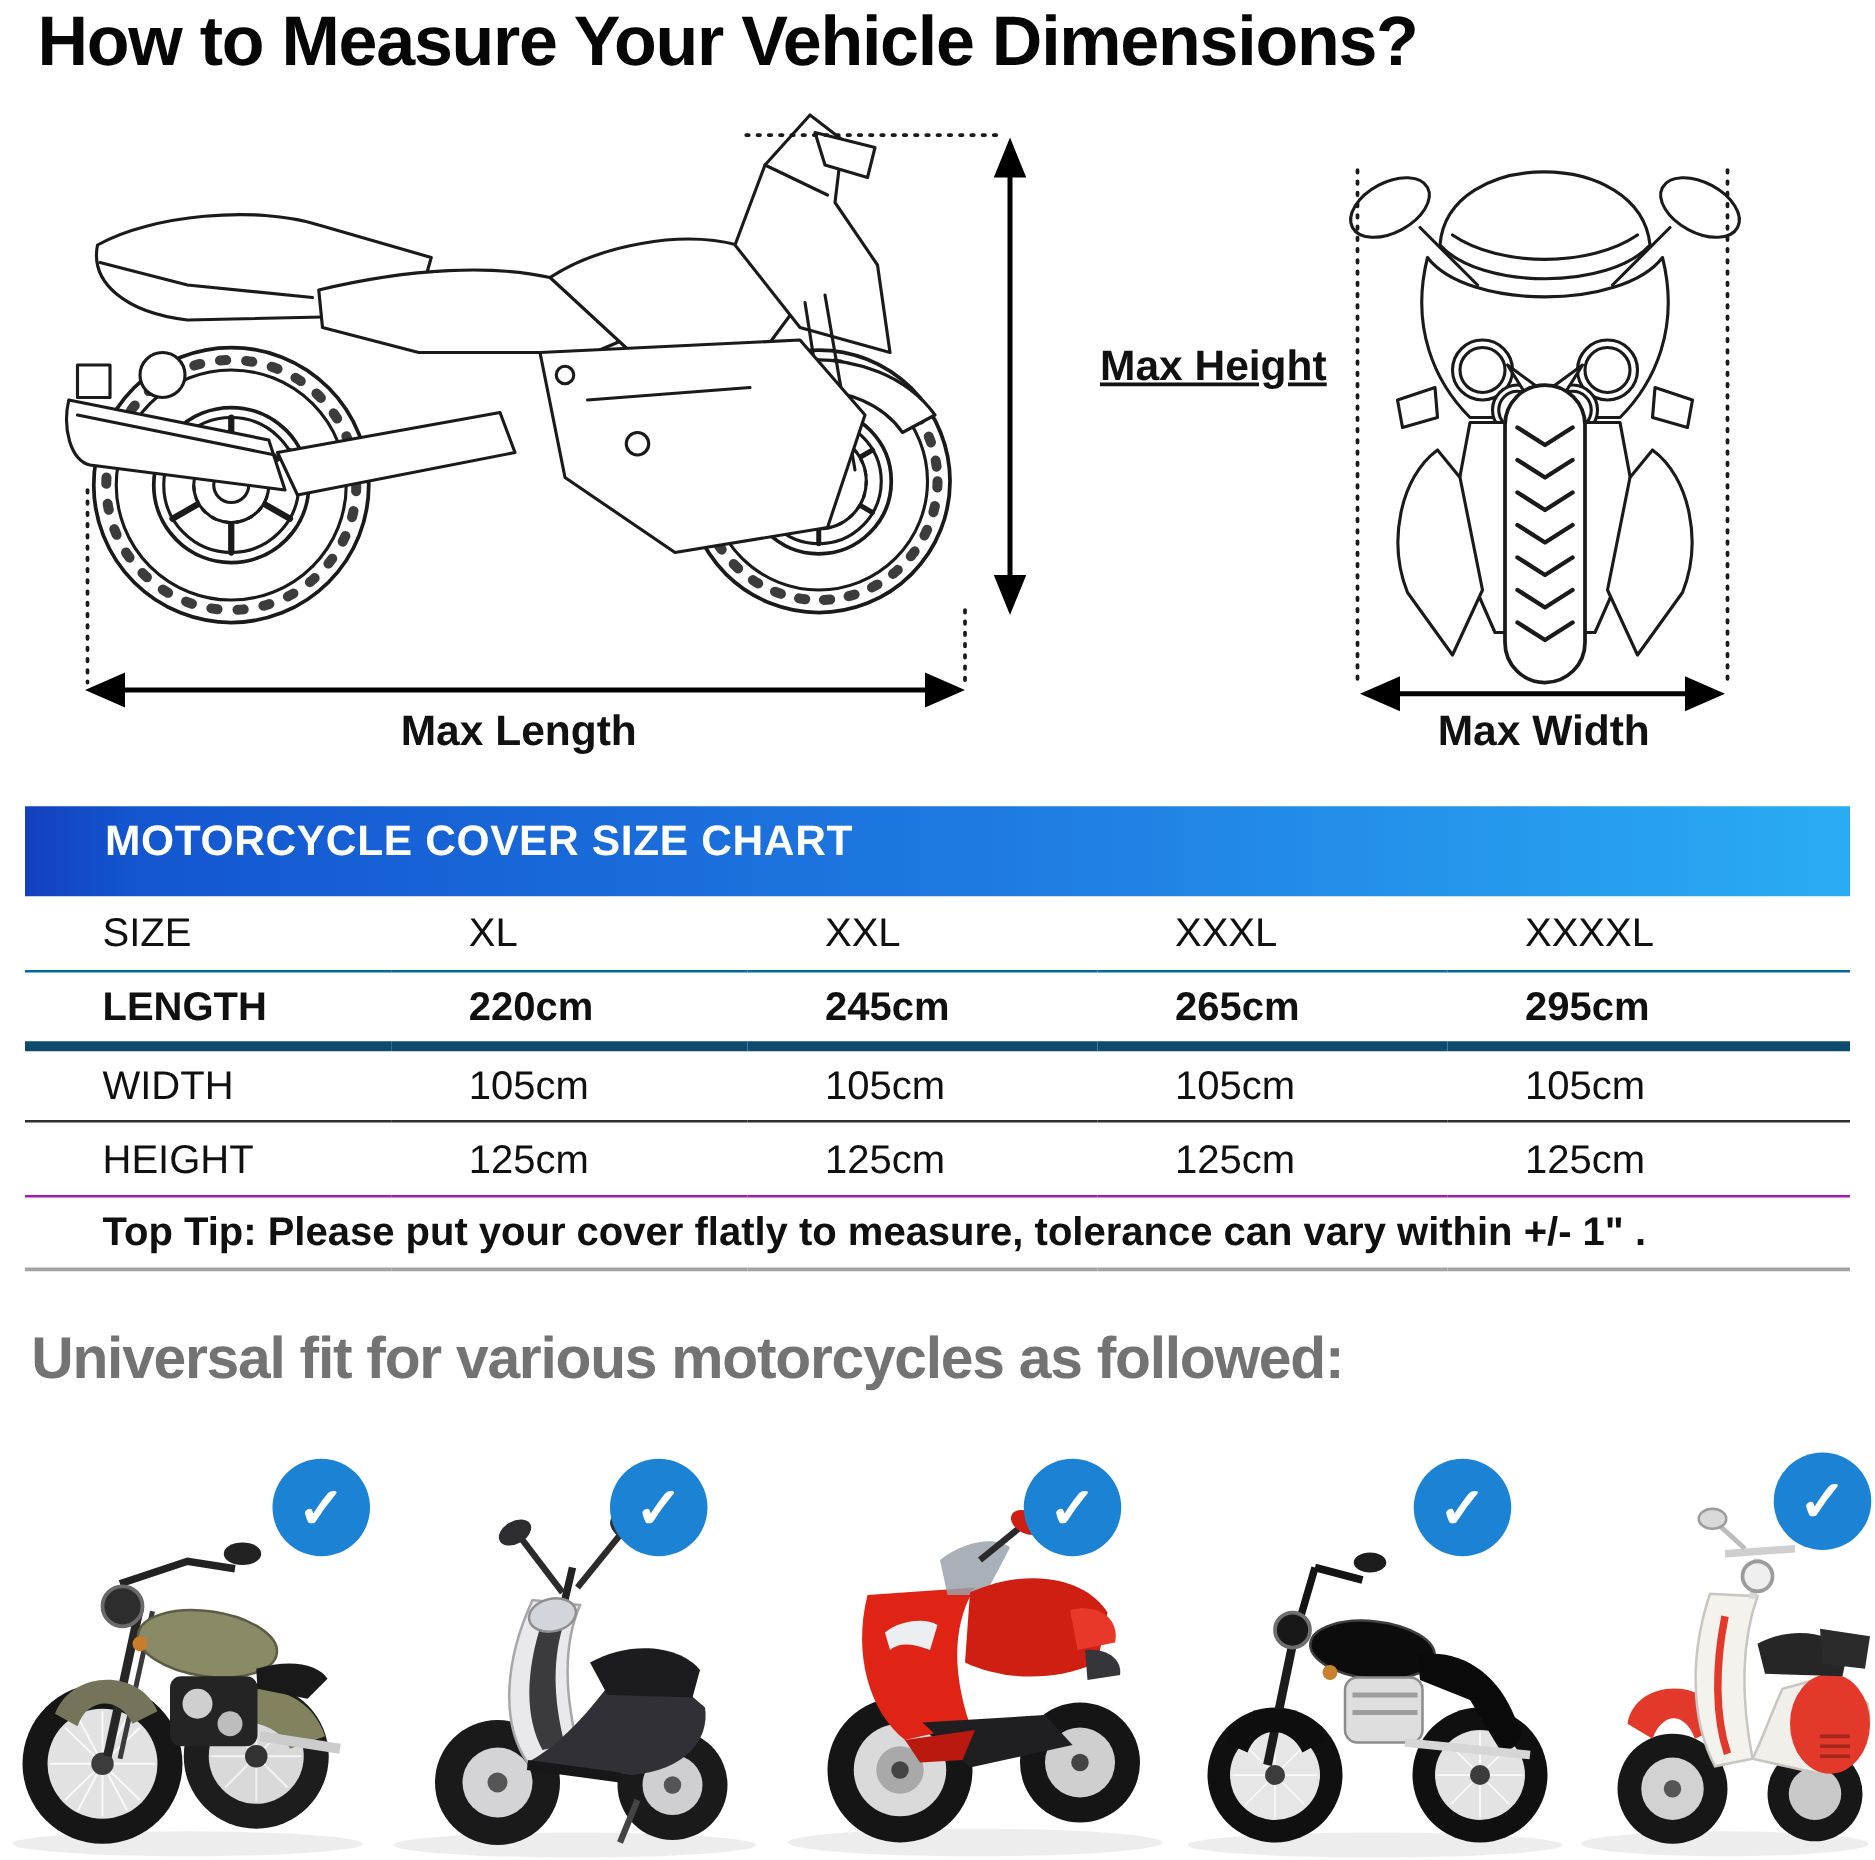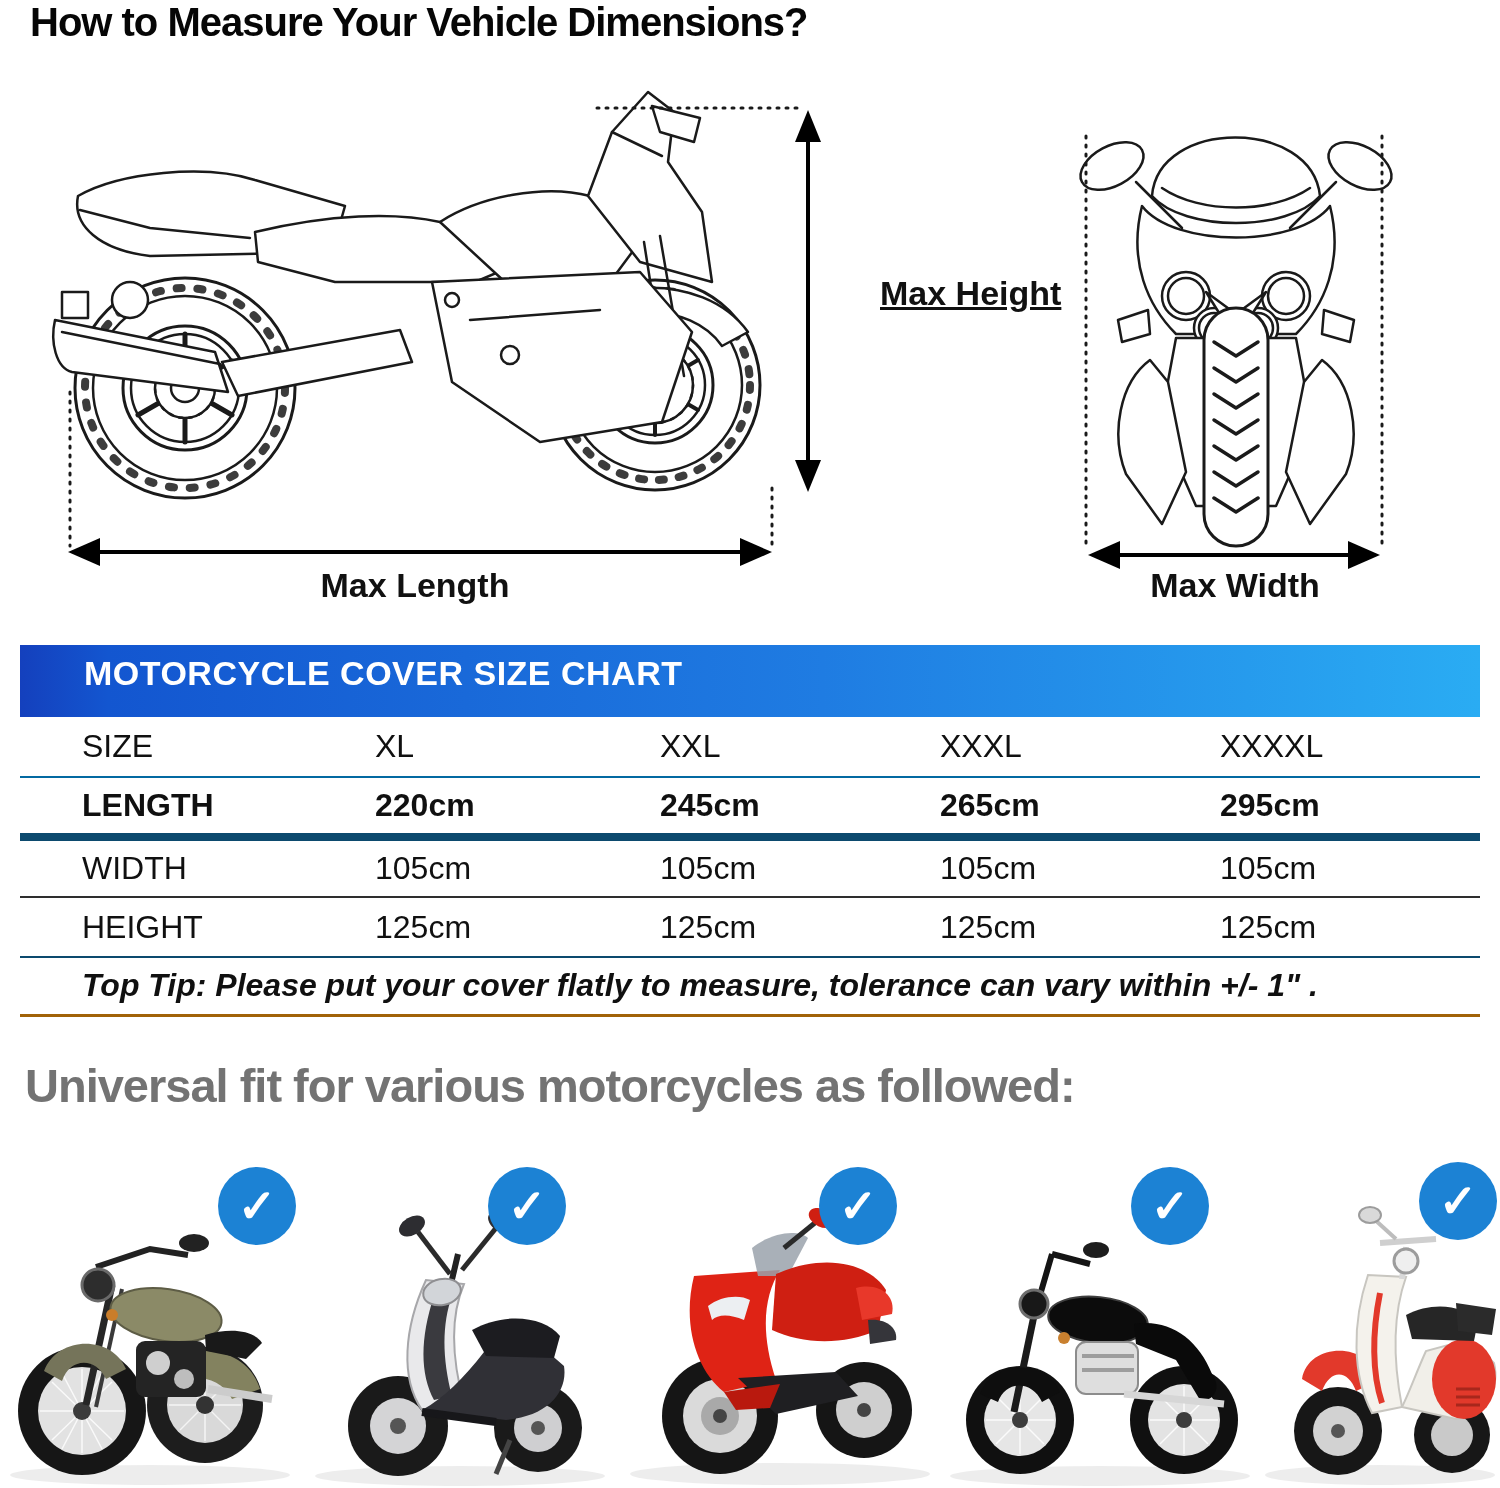--- a/index.html
+++ b/index.html
@@ -2,21 +2,21 @@
 <html><head>
 <meta charset="utf-8">
 <style>
   * { margin:0; padding:0; box-sizing:border-box; }
   html,body { background:#ffffff; }
   body { font-family:"Liberation Sans", sans-serif; }
   .page { position:relative; width:1500px; height:1488px; background:#fff; overflow:hidden; }
 
   .page-title {
     position:absolute; left:30px; top:0px; width:1200px;
-    font-size:40px; font-weight:bold; letter-spacing:-1px; color:#060606;
+    font-size:56px; font-weight:bold; letter-spacing:-1px; color:#060606;
   }
 
   .diagram-svg { position:absolute; left:0; top:0; width:1500px; height:640px; }
 
   .dim-label { position:absolute; font-size:34px; font-weight:bold; color:#111; }
   .dim-label.height { left:880px; top:274px;text-decoration:underline; }
   .dim-label.length { left:240px; top:566px; width:350px; text-align:center; }
   .dim-label.width  { left:1085px; top:566px; width:300px; text-align:center; }
 
   
@@ -28,22 +28,22 @@
   }
   table.size-table { width:1460px; border-collapse:collapse; table-layout:fixed; }
   table.size-table td {
     height:60px; padding-left:62px; font-size:32px; color:#101010; vertical-align:middle;
     white-space:nowrap;
   }
   .col1{width:293px;} .col2{width:285px;} .col3{width:280px;} .col4{width:280px;} .col5{width:322px;}
   tr.r-size td { border-bottom:2px solid #0369a1; }
   tr.r-length td { border-bottom:8px solid #0c4a6e;font-weight:bold; }
   tr.r-width td { border-bottom:2px solid #2e2e2e; }
-  tr.r-height td { border-bottom:2px solid #0c4a6e; }
-  tr.r-tip td { border-bottom:3px solid #a16207; height:58px;font-style:italic; }
+  tr.r-height td { border-bottom:2px solid #a21caf; }
+  tr.r-tip td { border-bottom:3px solid #a3a3a3; height:58px; }
   .tip-text { color:#e81c1c; font-size:31px; font-weight:bold; }
 
   .universal-heading {
     position:absolute; left:25px; top:1058px; width:1450px;
     font-size:47px; font-weight:bold; letter-spacing:-1px; color:#737373;
   }
 
   
   .gallery { position:absolute; left:0; top:1150px; width:1500px; height:338px; }
   .bike-cell { position:absolute; top:0; height:338px; }

